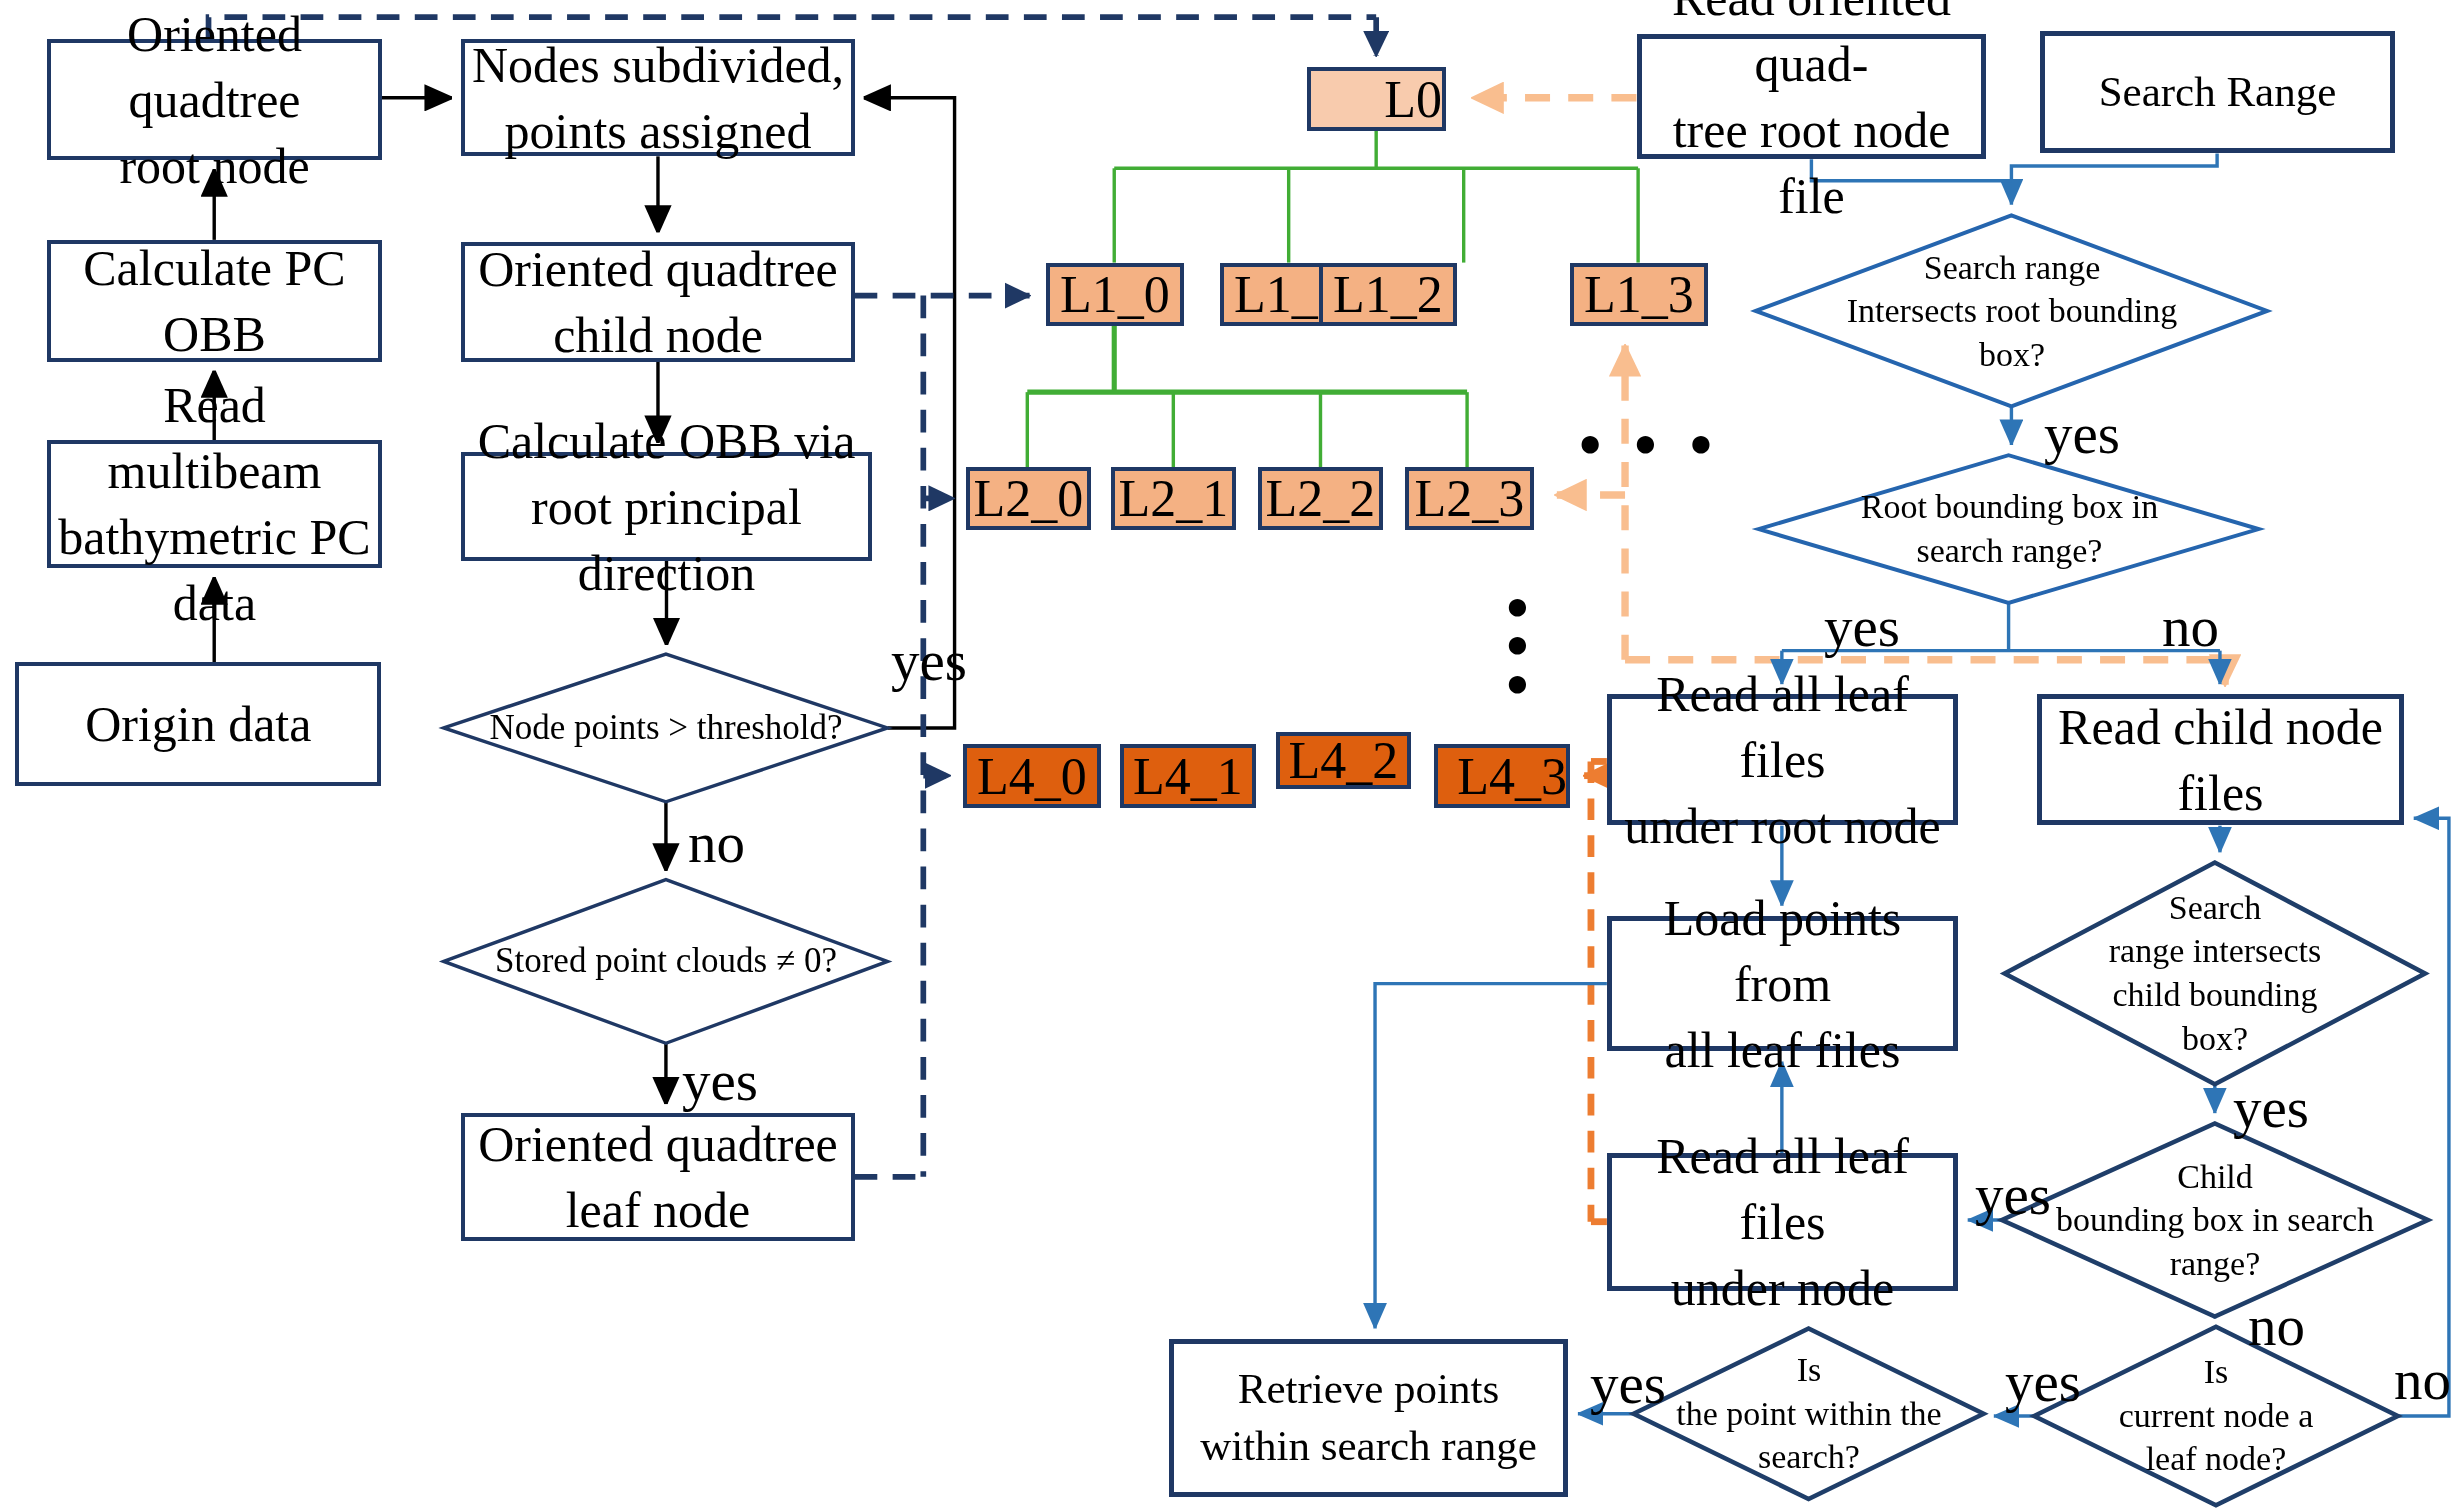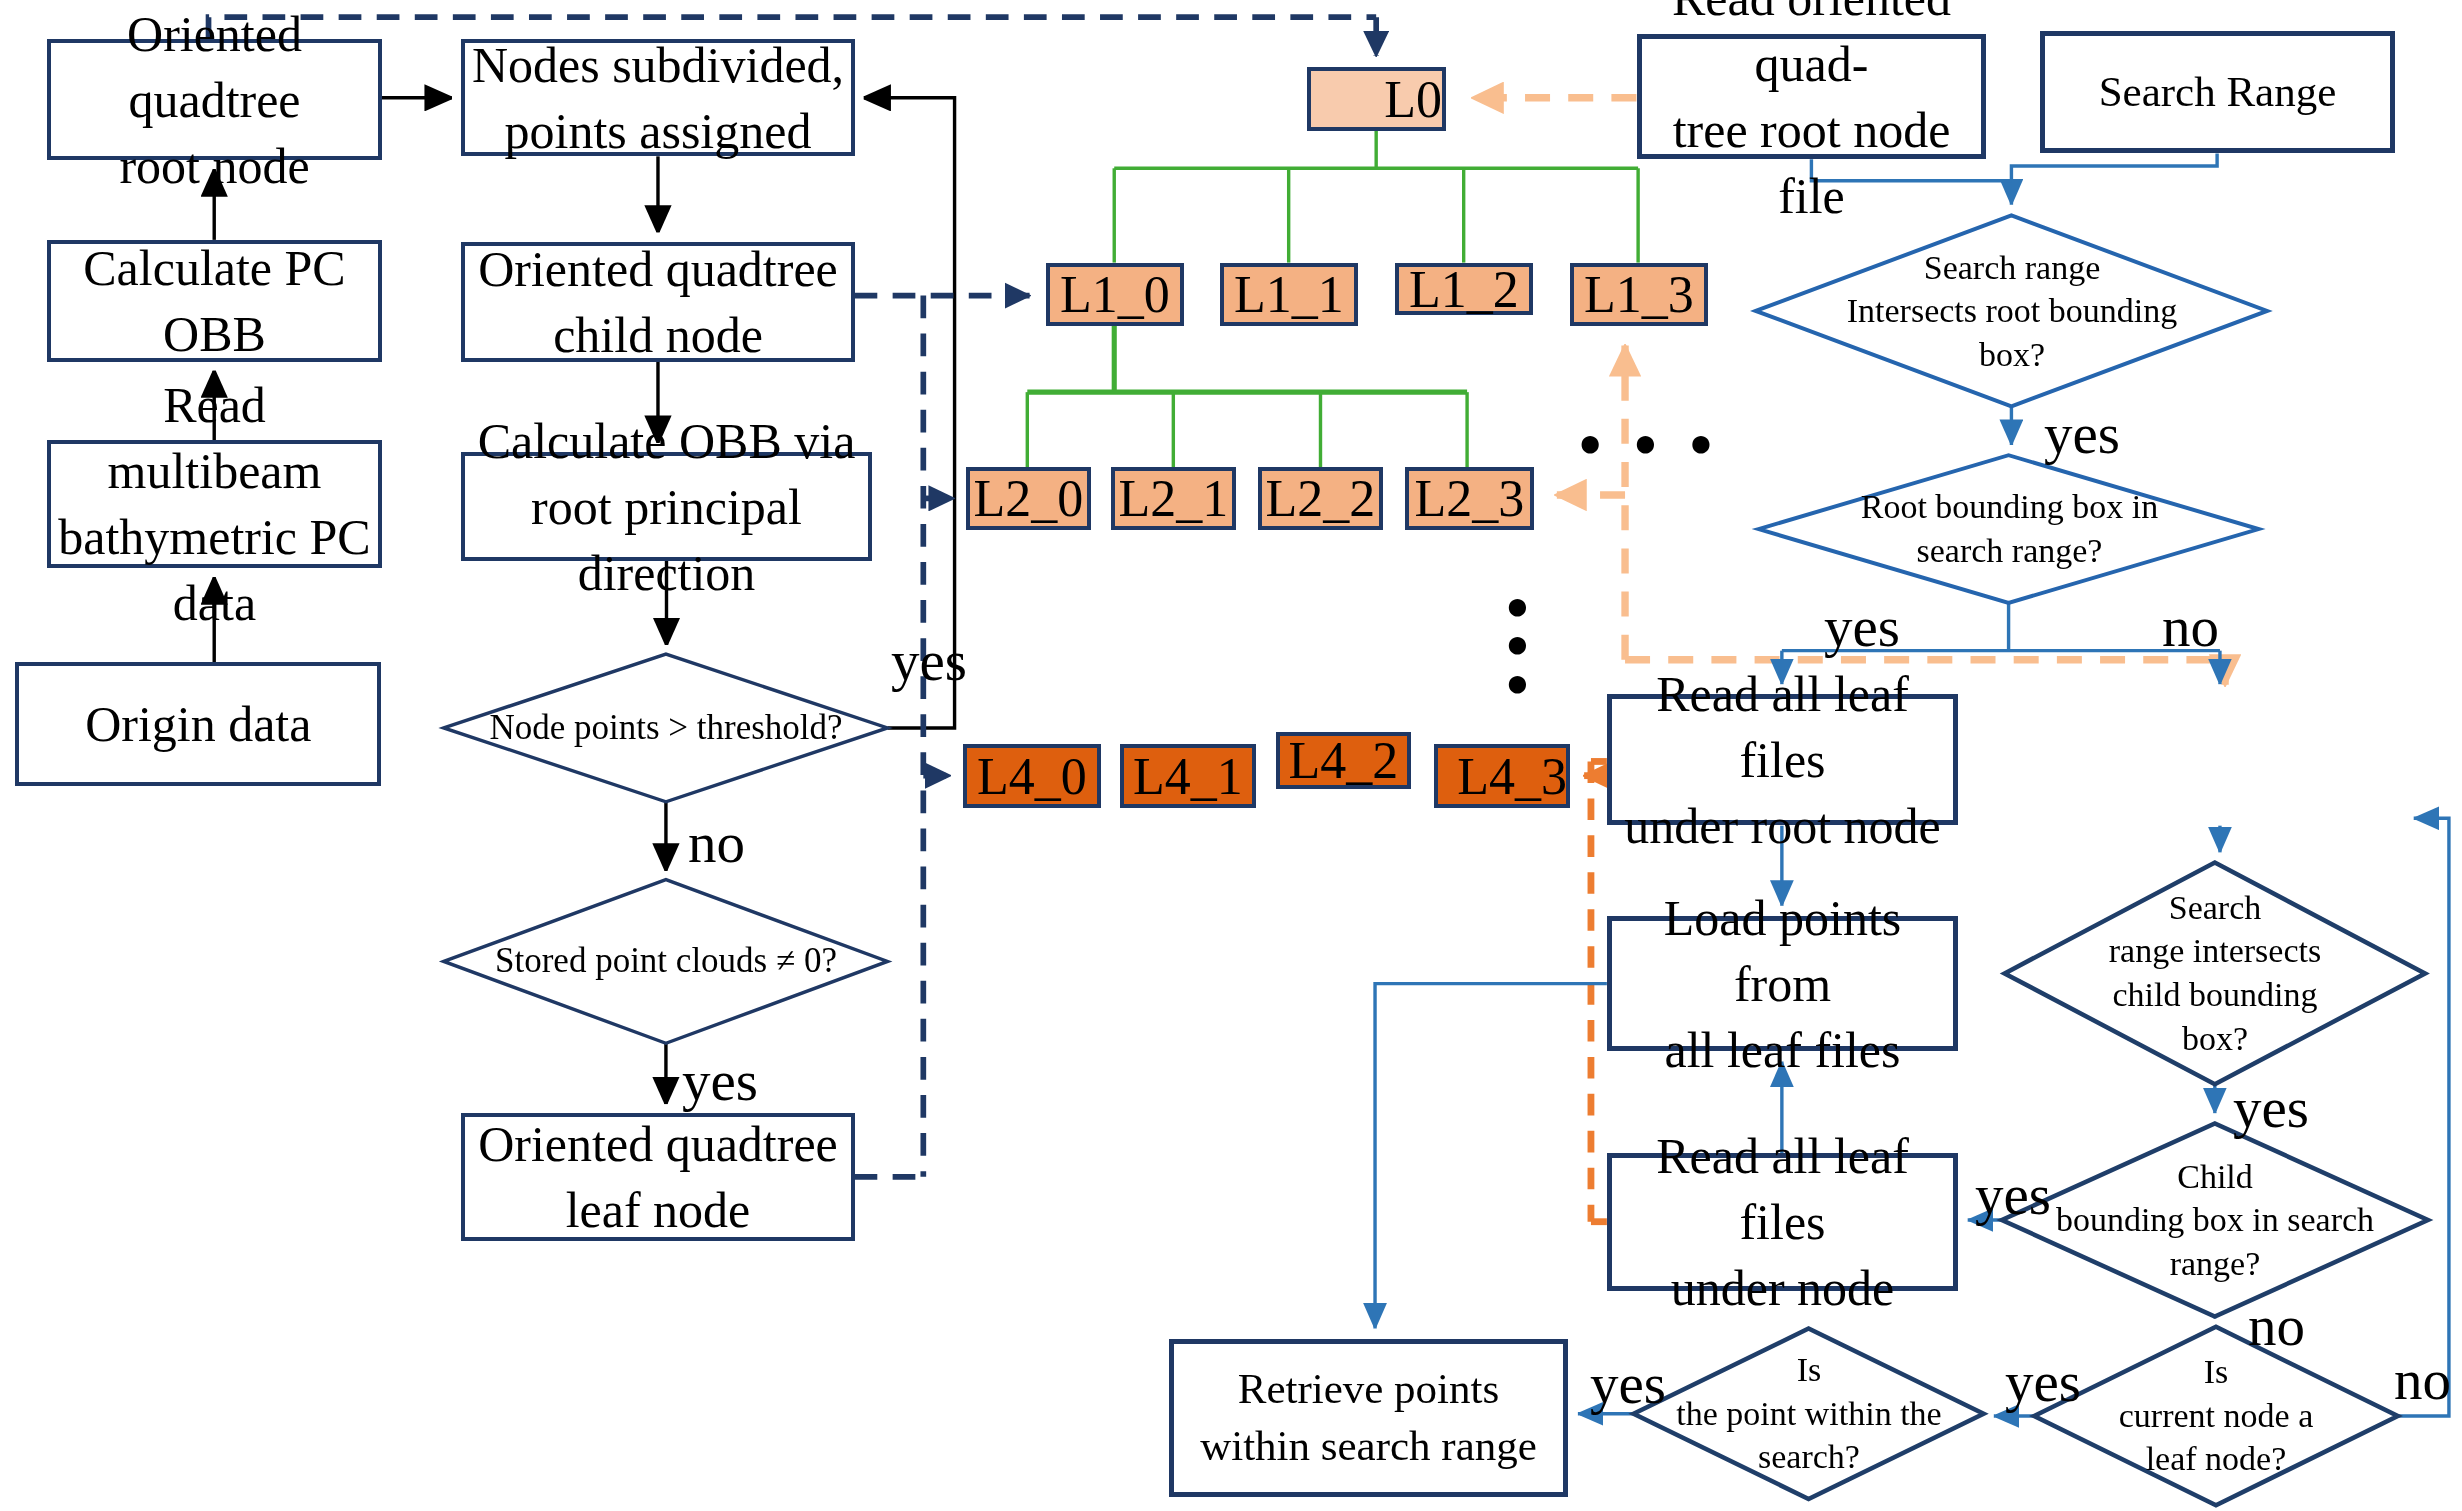--- a/index.html
+++ b/index.html
@@ -158,21 +158,21 @@
 <div class="tnode" style="left:1307px;top:67px;width:139px;height:64px;background:#F8CBAD;justify-content:flex-end;">
       <span>L0</span>
     </div>
 
 <div class="tnode" style="left:1046px;top:263px;width:138px;height:63px;background:#F4B183;">
       <span>L1_0</span>
     </div>
 <div class="tnode" style="left:1220px;top:263px;width:138px;height:63px;background:#F4B183;">
       <span>L1_1</span>
     </div>
-<div class="tnode" style="left:1395px;top:263px;width:138px;height:52px;background:#F4B183;">
+<div class="tnode" style="left:1319px;top:263px;width:138px;height:63px;background:#F4B183;">
       <span>L1_2</span>
     </div>
 <div class="tnode" style="left:1570px;top:263px;width:138px;height:63px;background:#F4B183;">
       <span>L1_3</span>
     </div>
 
 <div class="tnode" style="left:966px;top:467px;width:125px;height:63px;background:#F4B183;">
       <span>L2_0</span>
     </div>
 <div class="tnode" style="left:1111px;top:467px;width:125px;height:63px;background:#F4B183;">
@@ -218,20 +218,22 @@
 box?</div>
 <div class="dtext" style="left:1799px;top:461px;width:421px;height:136px;">Root bounding box in
 search range?</div>
 
 <div class="lbl" style="left:2044px;top:405px;">yes</div>
 <div class="lbl" style="left:1824px;top:598px;">yes</div>
 <div class="lbl" style="left:2162px;top:598px;">no</div>
 
 <div class="box thick" style="left:1607px;top:694px;width:351px;height:131px;"><span>Read all leaf files
 under root node</span></div>
+<div class="box thick" style="left:2037px;top:694px;width:367px;height:131px;"><span>Read child node
+files</span></div>
 <div class="box thick" style="left:1607px;top:916px;width:351px;height:135px;"><span>Load points from
 all leaf files</span></div>
 <div class="box thick" style="left:1607px;top:1153px;width:351px;height:138px;"><span>Read all leaf files
 under node</span></div>
 
 <div class="dtext" style="left:2067px;top:868px;width:296px;height:210px;">Search
 range intersects
 child bounding
 box?</div>
 <div class="dtext" style="left:2022px;top:1135px;width:386px;height:170px;">Child

